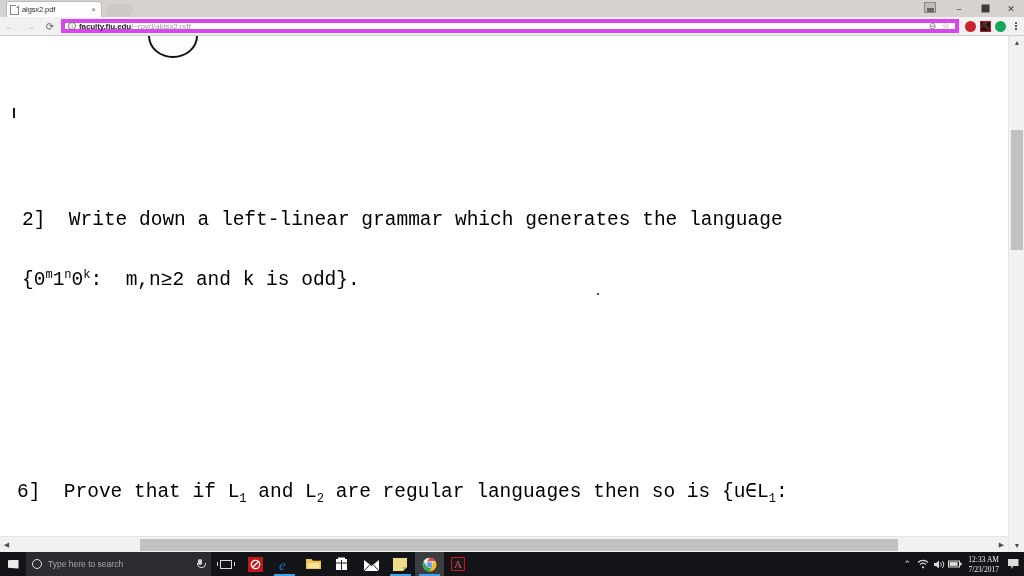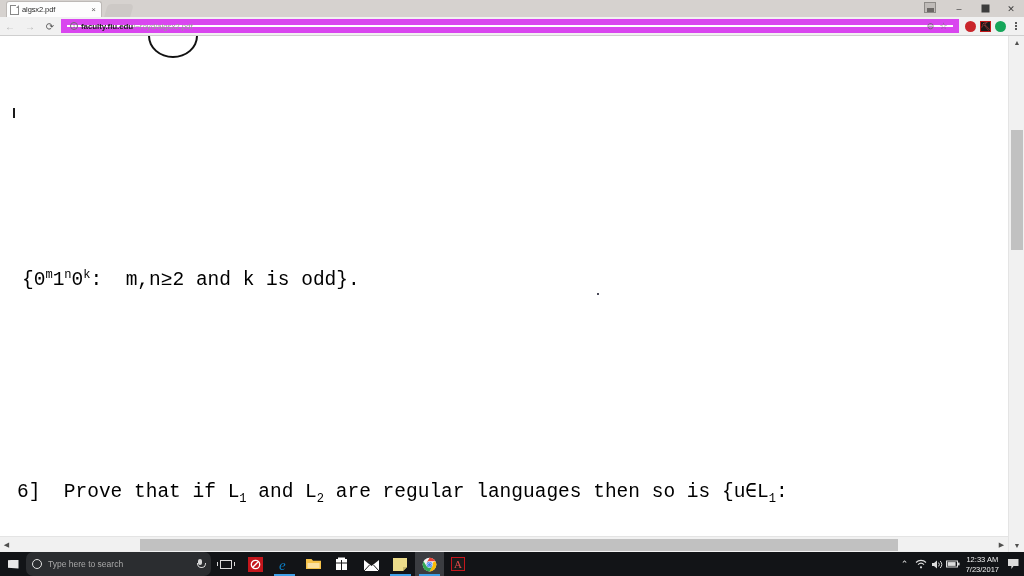--- a/index.html
+++ b/index.html
@@ -74,21 +74,21 @@
     display: flex; align-items: center;
   }
   .nav-btn {
     width: 20px; height: 19px; display: flex;
     align-items: center; justify-content: center;
     font-size: 10px; color: #b4b4b4;
   }
   .nav-btn.active { color: #5a5a5a; }
   .omnibox {
     flex: 1 1 auto; height: 14px; margin: 0 2px 0 1px;
-    background: #ffffff; border: 6px solid #d946ef;
+    background: #ffffff; border: 4px solid #d946ef;
     display: flex; align-items: center; padding: 0 3px;
     max-width: 905px;
   }
   .info-icon {
     width: 8px; height: 8px; border: 1px solid #6f6f6f;
     border-radius: 50%; font-size: 6px; line-height: 7px;
     text-align: center; color: #6f6f6f; margin-right: 3px;
     flex: 0 0 auto; font-family: "Liberation Serif", serif;
   }
   .url-text {
@@ -201,21 +201,21 @@
   .start-btn {
     width: 26px; height: 24px; display: flex;
     align-items: center; justify-content: center;
   }
   .start-glyph {
     width: 11px; height: 9px; background: #e9e9e9;
     clip-path: polygon(0 8%, 100% 0, 100% 100%, 0 92%);
   }
   .search-box {
     width: 185px; height: 24px; background: #2b2d30;
-    display: flex; align-items: center; padding: 0 6px; border-radius: 7px;
+    display: flex; align-items: center; padding: 0 6px;
   }
   .search-ring {
     width: 10px; height: 10px; border: 1.4px solid #e2e2e2;
     border-radius: 50%; flex: 0 0 auto; margin-right: 6px;
   }
   .search-text {
     font-size: 8.5px; color: #a8a8a8; white-space: nowrap;
     flex: 1 1 auto;
   }
   .mic-glyph {
@@ -265,21 +265,21 @@
     margin-left: auto; display: flex; align-items: center;
     height: 24px; padding-right: 2px;
   }
   .tray-icon {
     width: 16px; height: 24px; display: flex;
     align-items: center; justify-content: center;
     color: #e0e0e0; font-size: 9px;
   }
   .clock {
     text-align: center; color: #f0f0f0; line-height: 9px;
-    padding: 0 5px; font-size: 7.5px;
+    padding: 0 5px; font-size: 7.5px; font-family: Liberation Serif, serif;
   }
   .clock div:first-child { margin-bottom: 1px; }
   .notif {
     width: 18px; height: 24px; display: flex;
     align-items: center; justify-content: center; position: relative;
   }
   .notif-glyph {
     width: 11px; height: 10px; background: #dcdcdc;
     clip-path: polygon(0 0, 100% 0, 100% 70%, 55% 70%, 35% 100%, 35% 70%, 0 70%);
   }
@@ -339,20 +339,21 @@
   </div>
 
   <div class="viewer">
     <div class="pdf-page">
 
       <div class="state-arc"></div>
       <div class="ink-mark"></div>
       <div class="page-dot"></div>
 
 
+      <div class="pdf-text" style="left:22px; top:172px;">2]  Write down a left-linear grammar which generates the language</div>
 
       <div class="pdf-text" style="left:22px; top:196px;margin-top:36px;"><span>{0</span><sup>m</sup><span>1</span><sup>n</sup><span>0</span><sup>k</sup><span>:  m,n≥2 and k is odd}.</span></div>
 
       <div class="pdf-text" style="left:17px; top:444px;"><span>6]  Prove that if L</span><sub>1</sub><span> and L</span><sub>2</sub><span> are regular languages then so is {u∈L</span><sub>1</sub><span>:</span></div>
 
       <div class="pdf-text" style="left:17px; top:468px;margin-top:48px;"><span>u</span><sup>R</sup><span>∉L</span><sub>2</sub><span>}.</span></div>
     </div>
 
     <div class="hscroll">
       <div class="h-arrow left">◀</div>

